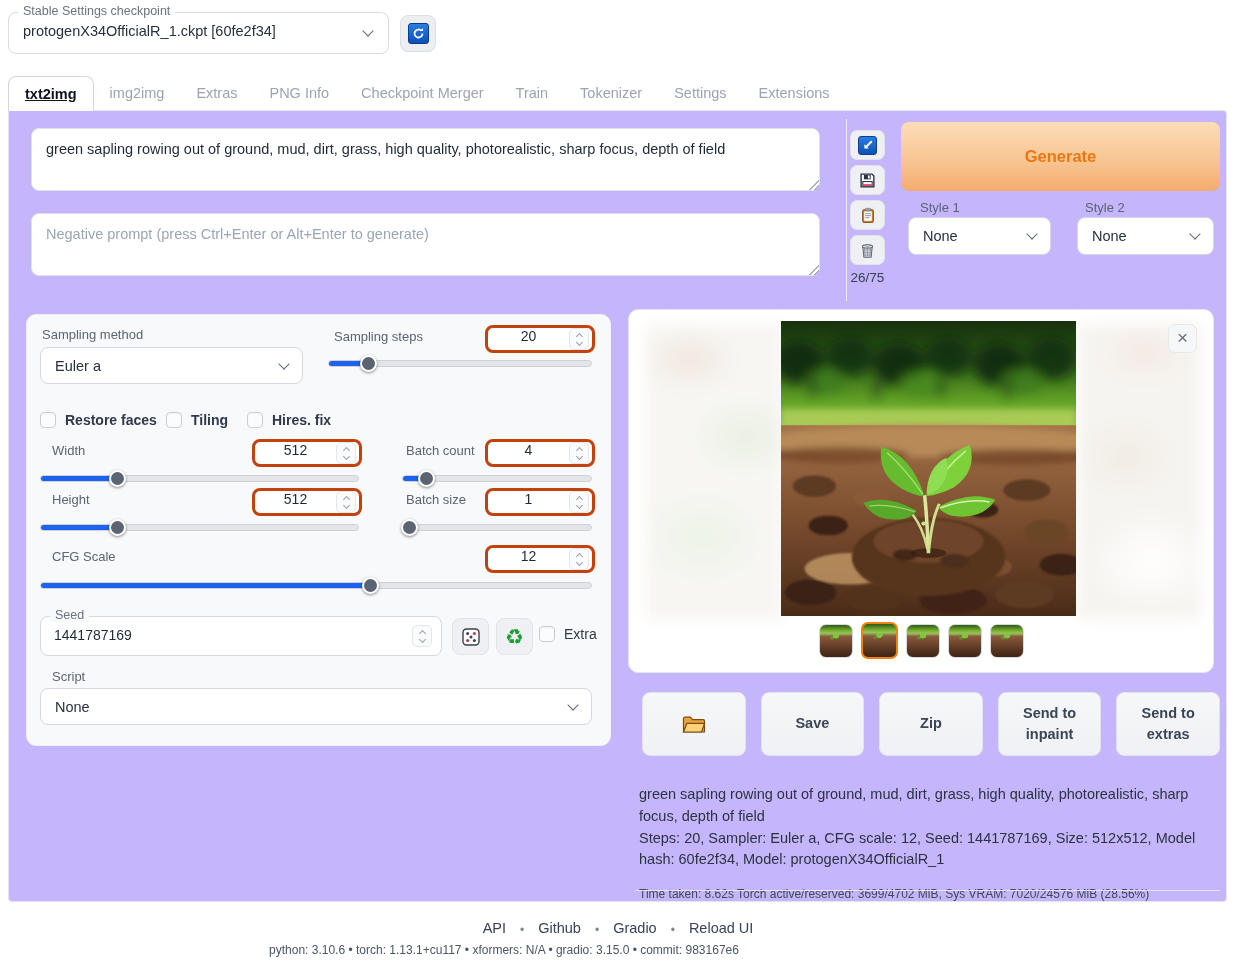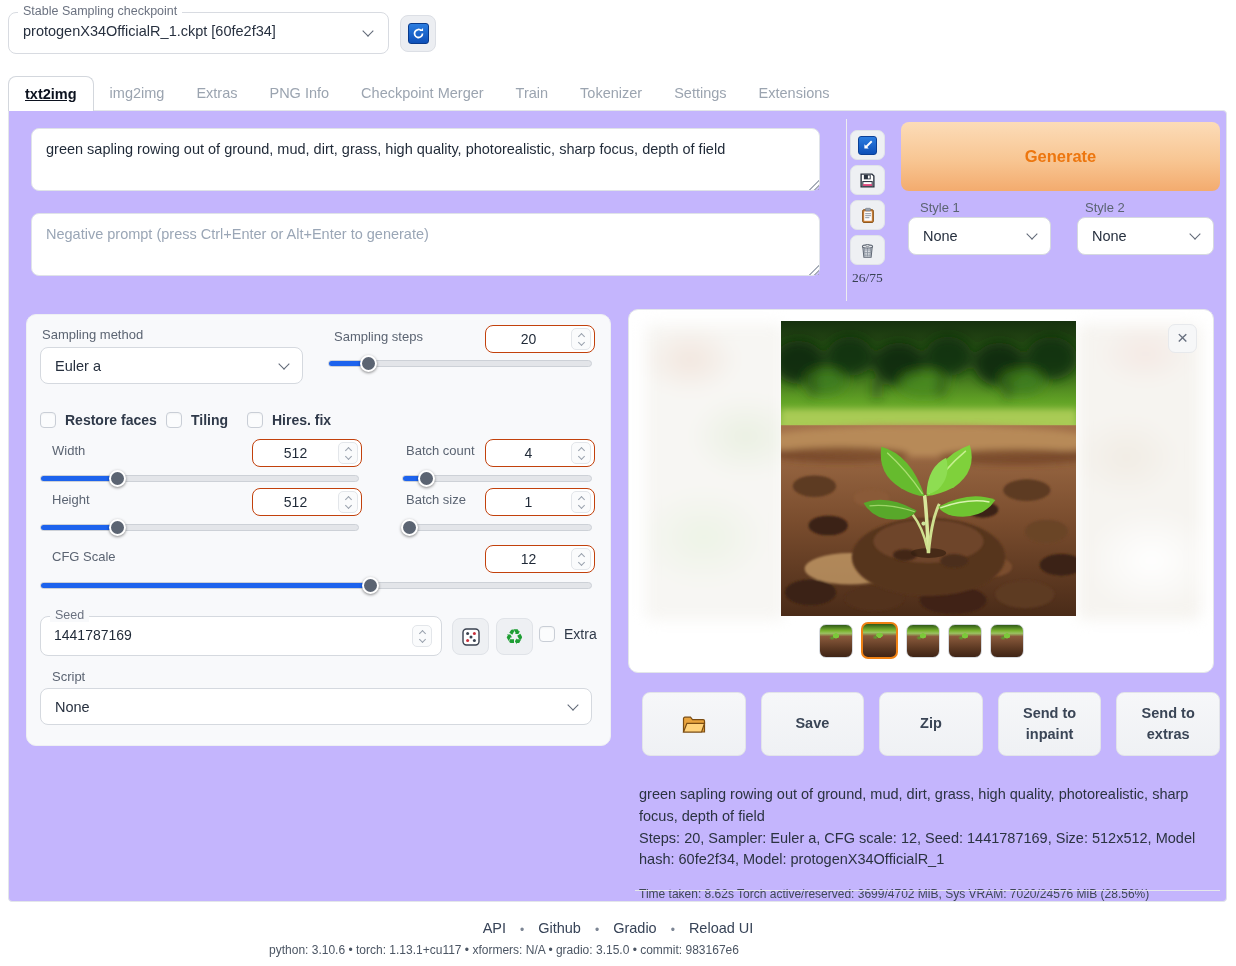--- a/index.html
+++ b/index.html
@@ -35,42 +35,42 @@
 
   
   .ta { position:absolute; border:1px solid #dfe3e8; border-radius:8px; background:#fff;
     font-family:inherit; font-size:14.5px; color:#1f2937; padding:10px 14px; resize:none; outline:none; line-height:1.45; }
   .ta::placeholder { color:#9aa6b6; }
   .ta-handle { position:absolute; width:11px; height:11px; pointer-events:none;
     background:repeating-linear-gradient(135deg, transparent 0 2px, #a8afba 2px 3.2px);
     clip-path:polygon(100% 0, 100% 100%, 0 100%); }
 
   
-  .toolcol { position:absolute; left:841px; top:19px; width:36px;font-family:Liberation Serif, serif; }
+  .toolcol { position:absolute; left:841px; top:19px; width:36px; }
   .toolbtn { position:relative; width:35px; height:30px; background:#eef0f3; border:1px solid #e0e3e8;
     border-radius:7px; margin-bottom:5px; cursor:pointer; display:flex; align-items:center; justify-content:center; }
   .bluesq { width:19px; height:19px; background:linear-gradient(180deg,#2b7de0,#0d4fb8);
     border:1px solid #0a3f96; border-radius:3px; display:flex; align-items:center; justify-content:center; }
   .counter { margin-top:3px; font-size:13.5px; color:#374151; text-align:center; width:35px; }
 
   
   .generate-btn { position:absolute; left:892px; top:11px; width:319px; height:69px; cursor:pointer;
     background:linear-gradient(180deg,#fcdcb8 0%,#f8c693 55%,#f3ab6e 100%);
     border:none; border-radius:8px; font-family:inherit; font-size:16.5px; font-weight:700; color:#ed760e; }
   .style-label { position:absolute; font-size:13px; color:#5b6472; }
   .select { position:absolute; background:#fff; border:1px solid #d5d9df; border-radius:8px; cursor:pointer; }
   .select .sval { position:absolute; left:14px; top:50%; transform:translateY(-50%); font-size:14.5px; color:#27303f; }
   .select .chev { position:absolute; right:14px; top:50%; margin-top:-6px; }
 
   
   .left-panel { position:absolute; left:17px; top:203px; width:585px; height:432px;
     background:#f8f9fb; border:1px solid #eef0f3; border-radius:10px; }
   .plabel { position:absolute; font-size:13px; color:#5b6472; white-space:nowrap; }
-  .numin { position:absolute; width:110px; height:28px; background:#fff; border:1px solid #c2410c;
-    border-radius:8px; display:flex; align-items:center; cursor:text; }
+  .numin { position:absolute; width:110px; height:28px; background:#fff; border:3px solid #c2410c;
+    border-radius:8px; display:flex; align-items:flex-start; cursor:text; }
   .nval { flex:1; text-align:center; font-size:14px; color:#1f2937; }
   .spin { width:20px; height:22px; margin-right:3px; border:1px solid #e3e6ea; border-radius:5px;
     background:#fafbfc; display:flex; flex-direction:column; align-items:center; justify-content:center; gap:1px; cursor:pointer; }
   .chu,.chd { display:block; width:5px; height:5px; border-right:1.4px solid #99a1ad; border-bottom:1.4px solid #99a1ad; }
   .chu { transform:rotate(-135deg); margin-top:2px; }
   .chd { transform:rotate(45deg); margin-bottom:2px; }
 
   .slider { position:absolute; height:18px; cursor:pointer; }
   .slider .track { position:absolute; left:0; right:0; top:5px; height:7px; background:#e3e5e9;
     border:1px solid #cdd1d7; border-radius:5px; }
@@ -137,21 +137,21 @@
   .footer-meta { position:absolute; left:0; top:943px; width:1008px; text-align:center; font-size:12px; color:#4b5563; }
 
   svg { display:block; }
 </style>
 </head>
 <body>
 
 <div class="app">
 
   <div class="ckpt-box">
-    <span class="flegend">Stable Sampling checkpoint</span>
+    <span class="flegend">Stable Settings checkpoint</span>
     <span class="ckpt-val">protogenX34OfficialR_1.ckpt [60fe2f34]</span>
     <i class="chev"></i>
   </div>
   <div class="refresh-btn">
     <span class="refresh-inner">
       <svg width="13" height="13" viewBox="0 0 14 14">
           <path d="M11.3 7a4.3 4.3 0 1 1-1.2-3" fill="none" stroke="#fff" stroke-width="1.9"></path>
           <path d="M11.9 1v3.4H8.5z" fill="#fff"></path>
         </svg>
     </span>

